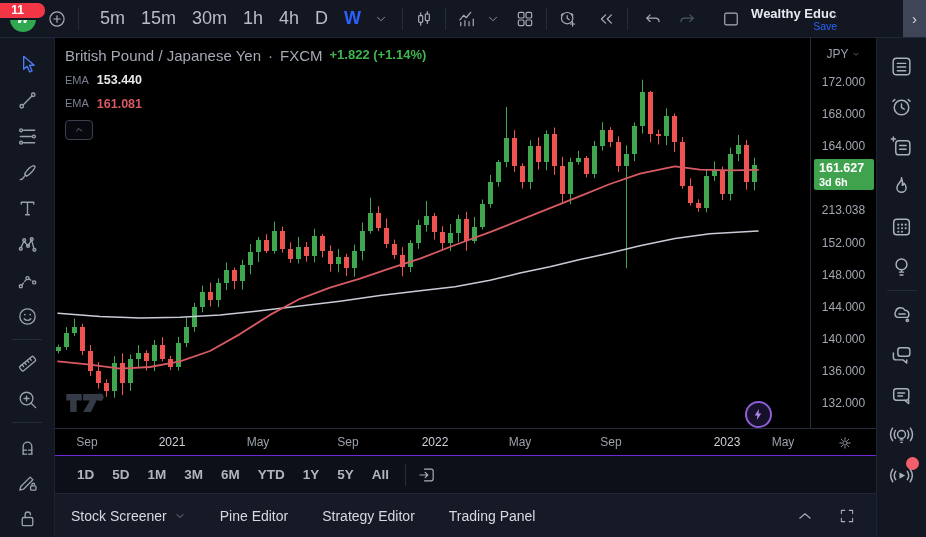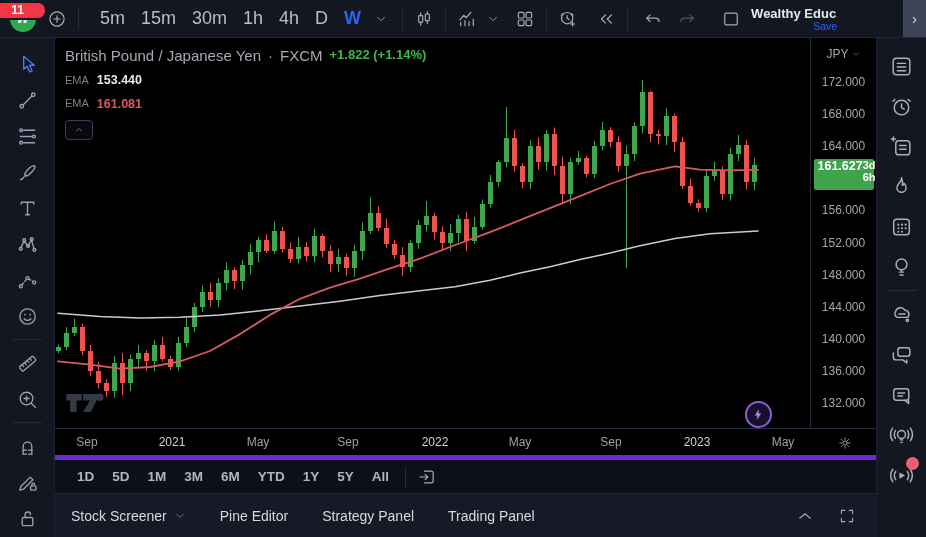--- a/index.html
+++ b/index.html
@@ -55,31 +55,31 @@
   #watermark{position:absolute;left:10px;top:352px;color:#343a46;}
   #lightning-btn{position:absolute;left:690px;top:363px;width:23px;height:23px;border-radius:50%;border:2px solid #8e5fd4;
     background:#17102a;color:#b08ae8;display:flex;align-items:center;justify-content:center;cursor:pointer;}
   #lightning-btn svg{width:13px;height:13px;}
   
   #price-axis{position:absolute;left:810px;top:38px;width:66px;height:390px;background:#000;border-left:1px solid #262b3d;box-sizing:border-box;cursor:ns-resize;}
   .paxis-currency{position:absolute;left:50%;transform:translateX(-50%);top:9px;font-size:12px;color:#9aa0ab;display:flex;align-items:center;gap:2px;white-space:nowrap;}
   .paxis-currency svg{width:10px;height:10px;}
   .plabel{position:absolute;left:0;width:100%;text-align:center;font-size:12px;color:#a2a7b1;transform:translateY(-50%);}
   #price-badge{position:absolute;left:3px;top:121px;width:60px;height:31px;background:#3fa34d;border-radius:2px;color:#fff;
-    display:flex;flex-direction:row;justify-content:center;padding-left:5px;box-sizing:border-box;}
+    display:flex;flex-direction:column;justify-content:center;padding-left:5px;box-sizing:border-box;}
   #price-badge .bp{font-size:12.5px;font-weight:bold;line-height:1.15;}
   #price-badge .bc{font-size:11px;font-weight:bold;line-height:1.1;}
   
   #time-axis{position:absolute;left:55px;top:428px;width:821px;height:27px;background:#000;border-top:1px solid #262b3d;box-sizing:border-box;cursor:ew-resize;}
   .tlabel{position:absolute;top:50%;transform:translate(-50%,-50%);font-size:12px;color:#9aa0ab;}
   .tlabel.year{color:#cdd0d8;}
   #axis-gear{position:absolute;left:779px;top:3px;width:22px;height:22px;color:#9aa0ae;display:flex;align-items:center;justify-content:center;cursor:pointer;}
   #axis-gear svg{width:16px;height:16px;}
   
-  #range-bar{position:absolute;left:55px;top:455px;width:821px;height:38px;background:#0d1019;border-top:5px solid #6d28d9;
+  #range-bar{position:absolute;left:55px;top:455px;width:821px;height:38px;background:#0d1019;border-top:1px solid #6d28d9;
     box-sizing:border-box;display:flex;align-items:center;padding:0 14px;}
   .range-btn{background:none;border:none;color:#b2b5be;font-size:13.5px;font-weight:bold;padding:4px 8px;cursor:pointer;font-family:inherit;}
   .rb-right{margin-left:auto;display:flex;align-items:center;gap:13px;}
   .clock{color:#cfd3da;font-size:13.5px;cursor:pointer;}
   .scale-btn{background:none;border:none;color:#b2b5be;font-size:13px;cursor:pointer;font-family:inherit;padding:2px 4px;}
   .scale-btn.blue{color:#2962ff;}
   
   #tabs-bar{position:absolute;left:55px;top:493px;width:821px;height:44px;background:#151a26;border-top:1px solid #222738;
     box-sizing:border-box;display:flex;align-items:center;padding:0 16px;gap:34px;}
   .tab{display:flex;align-items:center;gap:7px;color:#d6d9df;font-size:14px;cursor:pointer;white-space:nowrap;justify-content:space-between;}
@@ -511,21 +511,21 @@
     <div class="paxis-currency">
       <span>JPY</span>
       <svg class="icon" viewBox="0 0 24 24">
           <path d="M7 10l5 5 5-5"></path>
         </svg>
     </div>
     <div id="price-labels">
         <div class="plabel" style="top: 44px;">172.000</div>
         <div class="plabel" style="top: 76px;">168.000</div>
         <div class="plabel" style="top: 108px;">164.000</div>
-        <div class="plabel" style="top: 172px;">156.000</div>
+        <div class="plabel" style="top: 172px;">213.038</div>
         <div class="plabel" style="top: 205px;">152.000</div>
         <div class="plabel" style="top: 237px;">148.000</div>
         <div class="plabel" style="top: 269px;">144.000</div>
         <div class="plabel" style="top: 301px;">140.000</div>
         <div class="plabel" style="top: 333px;">136.000</div>
         <div class="plabel" style="top: 365px;">132.000</div>
       </div>
     <div id="price-badge" style="background: rgb(63, 163, 77);">
       <span class="bp">161.627</span>
       <span class="bc">3d 6h</span>
@@ -534,21 +534,21 @@
 
   <div id="time-axis">
     <div id="time-labels">
         <div class="tlabel" style="left: 32px;">Sep</div>
         <div class="tlabel year" style="left: 117px;">2021</div>
         <div class="tlabel" style="left: 203px;">May</div>
         <div class="tlabel" style="left: 293px;">Sep</div>
         <div class="tlabel year" style="left: 380px;">2022</div>
         <div class="tlabel" style="left: 465px;">May</div>
         <div class="tlabel" style="left: 556px;">Sep</div>
-        <div class="tlabel year" style="left: 642px;">2023</div>
+        <div class="tlabel year" style="left: 672px;">2023</div>
         <div class="tlabel" style="left: 728px;">May</div>
       </div>
     <div id="axis-gear">
         <svg class="icon" viewBox="0 0 24 24">
           <circle cx="12" cy="12" r="3.2"></circle>
           <path d="M12 4.2v2.4M12 17.4v2.4M4.2 12h2.4M17.4 12h2.4M6.5 6.5l1.7 1.7M15.8 15.8l1.7 1.7M17.5 6.5l-1.7 1.7M8.2 15.8l-1.7 1.7"></path>
         </svg>
       </div>
   </div>
 
@@ -580,21 +580,21 @@
           <span style="display: inline-flex;">
             <svg class="icon" viewBox="0 0 24 24">
               <path d="M6 9l6 6 6-6"></path>
             </svg>
           </span>
         </div>
         <div class="tab">
           <span>Pine Editor</span>
         </div>
         <div class="tab">
-          <span>Strategy Panel</span>
+          <span>Strategy Editor</span>
         </div>
         <div class="tab">
           <span>Trading Panel</span>
         </div>
       </div>
     <div class="tabs-right">
       <span class="hicon">
           <svg class="icon" viewBox="0 0 24 24">
             <path d="M5 15l7-6 7 6"></path>
           </svg>

